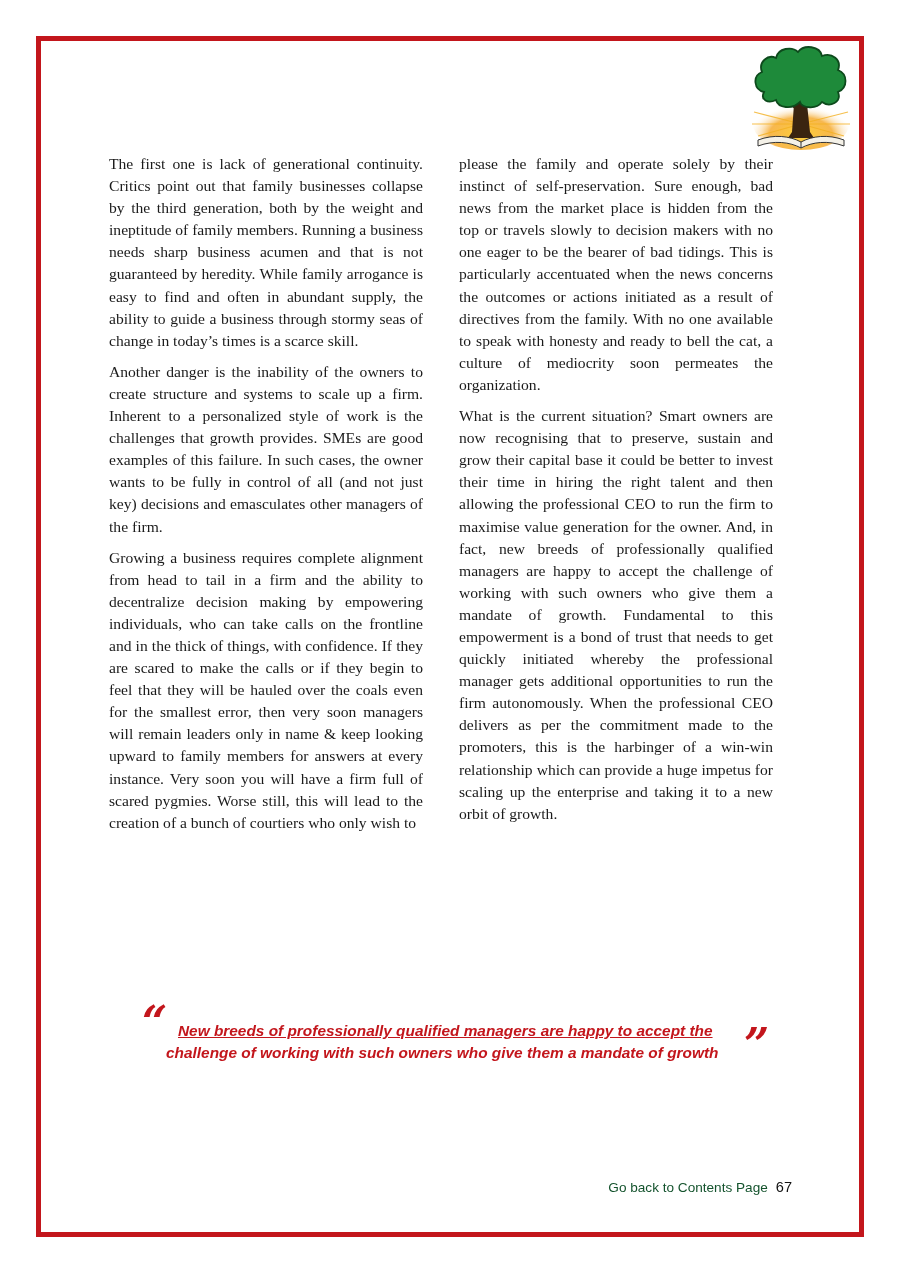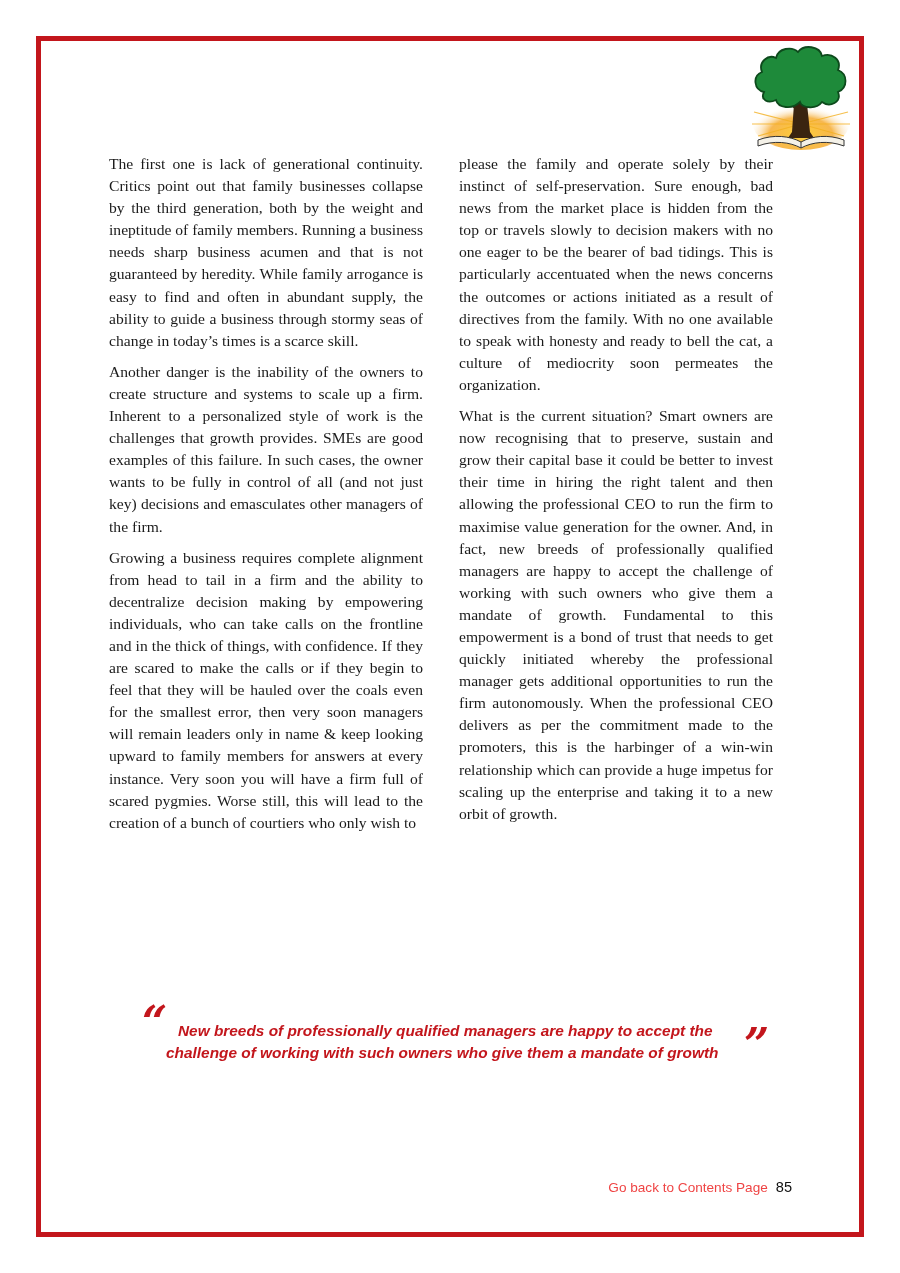--- a/index.html
+++ b/index.html
@@ -8,28 +8,28 @@
     .frame { position: absolute; left: 36px; top: 36px; width: 818px; height: 1191px;
              border: 5px solid #c3161c; box-sizing: content-box; }
     .logo { position: absolute; left: 744px; top: 42px; width: 115px; height: 112px; }
     .col { position: absolute; top: 153px; width: 314px; font-size: 15.6px; line-height: 22.1px;
            text-align: justify; hyphens: none; font-family: Liberation Serif, serif; }
     .col p { margin: 0 0 9px 0; }
     .col-left { left: 109px; }
     .col-right { left: 459px; }
     .pull-quote { position: absolute; left: 140px; top: 1015px; width: 640px; color: #c3161c;
                   font-style: italic; font-weight: bold; font-size: 15.4px; line-height: 22px; }
-    .pq-line1 { position: absolute; left: 38px; top: 5px; white-space: nowrap; }
+    .pq-line1 { position: absolute; left: 38px; top: 5px; white-space: nowrap; text-decoration: underline; }
     .pq-line2 { position: absolute; left: 26px; top: 27px; white-space: nowrap; }
     .q-open { position: absolute; left: 2px; top: -14px; font-size: 44px; line-height: 44px;
               font-family: "DejaVu Serif", serif; font-weight: bold; font-style: italic; }
     .q-close { position: absolute; left: 604px; top: 8px; font-size: 44px; line-height: 44px;
                font-family: "DejaVu Serif", serif; font-weight: bold; font-style: italic; }
     .footer { position: absolute; right: 108px; top: 1179px; font-size: 13.6px; color: #333; }
-    .footer-link { color: #ef4444; text-decoration: none; cursor: pointer; }
+    .footer-link { color: #14532d; text-decoration: none; cursor: pointer; }
     .page-num { color: #111; font-size: 14.6px; margin-left: 8px; }
   </style>
 </head>
 <body>
 
 <div class="frame"></div>
 
 <div class="logo">
   <svg width="115" height="112" viewBox="0 0 115 112">
     <defs>
@@ -71,14 +71,14 @@
 </div>
 
 <div class="pull-quote">
   <span class="q-open">“</span>
   <span class="pq-line1">New breeds of professionally qualified managers are happy to accept the</span>
   <span class="pq-line2">challenge of working with such owners who give them a mandate of growth</span>
   <span class="q-close">”</span>
 </div>
 
 <div class="footer">
-  <a class="footer-link">Go back to Contents Page</a><span class="page-num">85</span>
+  <a class="footer-link">Go back to Contents Page</a><span class="page-num">67</span>
 </div>
 
 </body></html>

